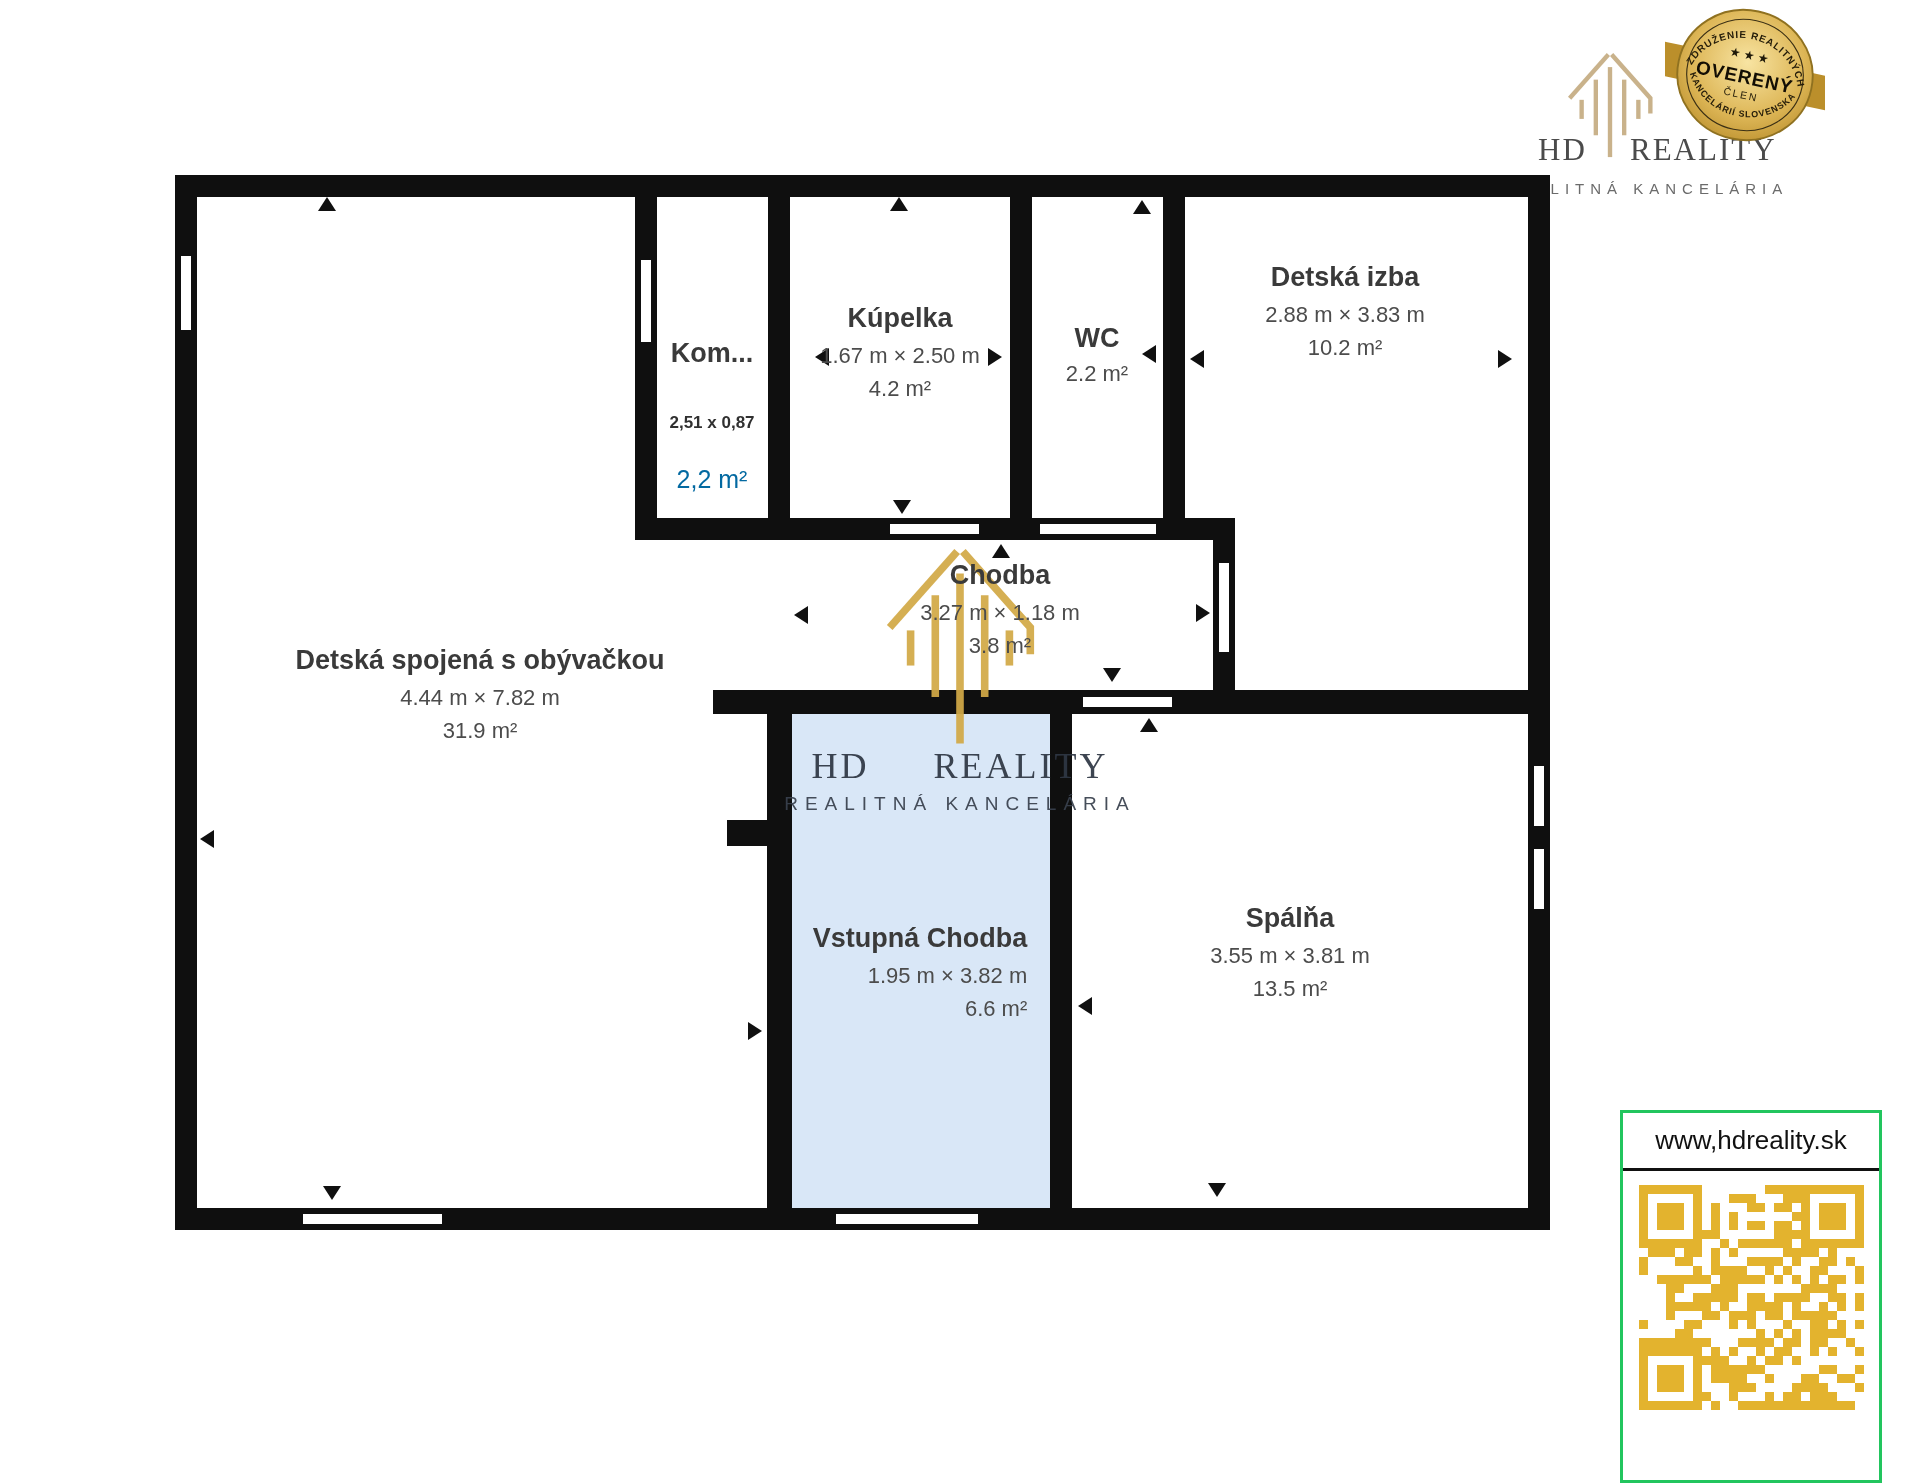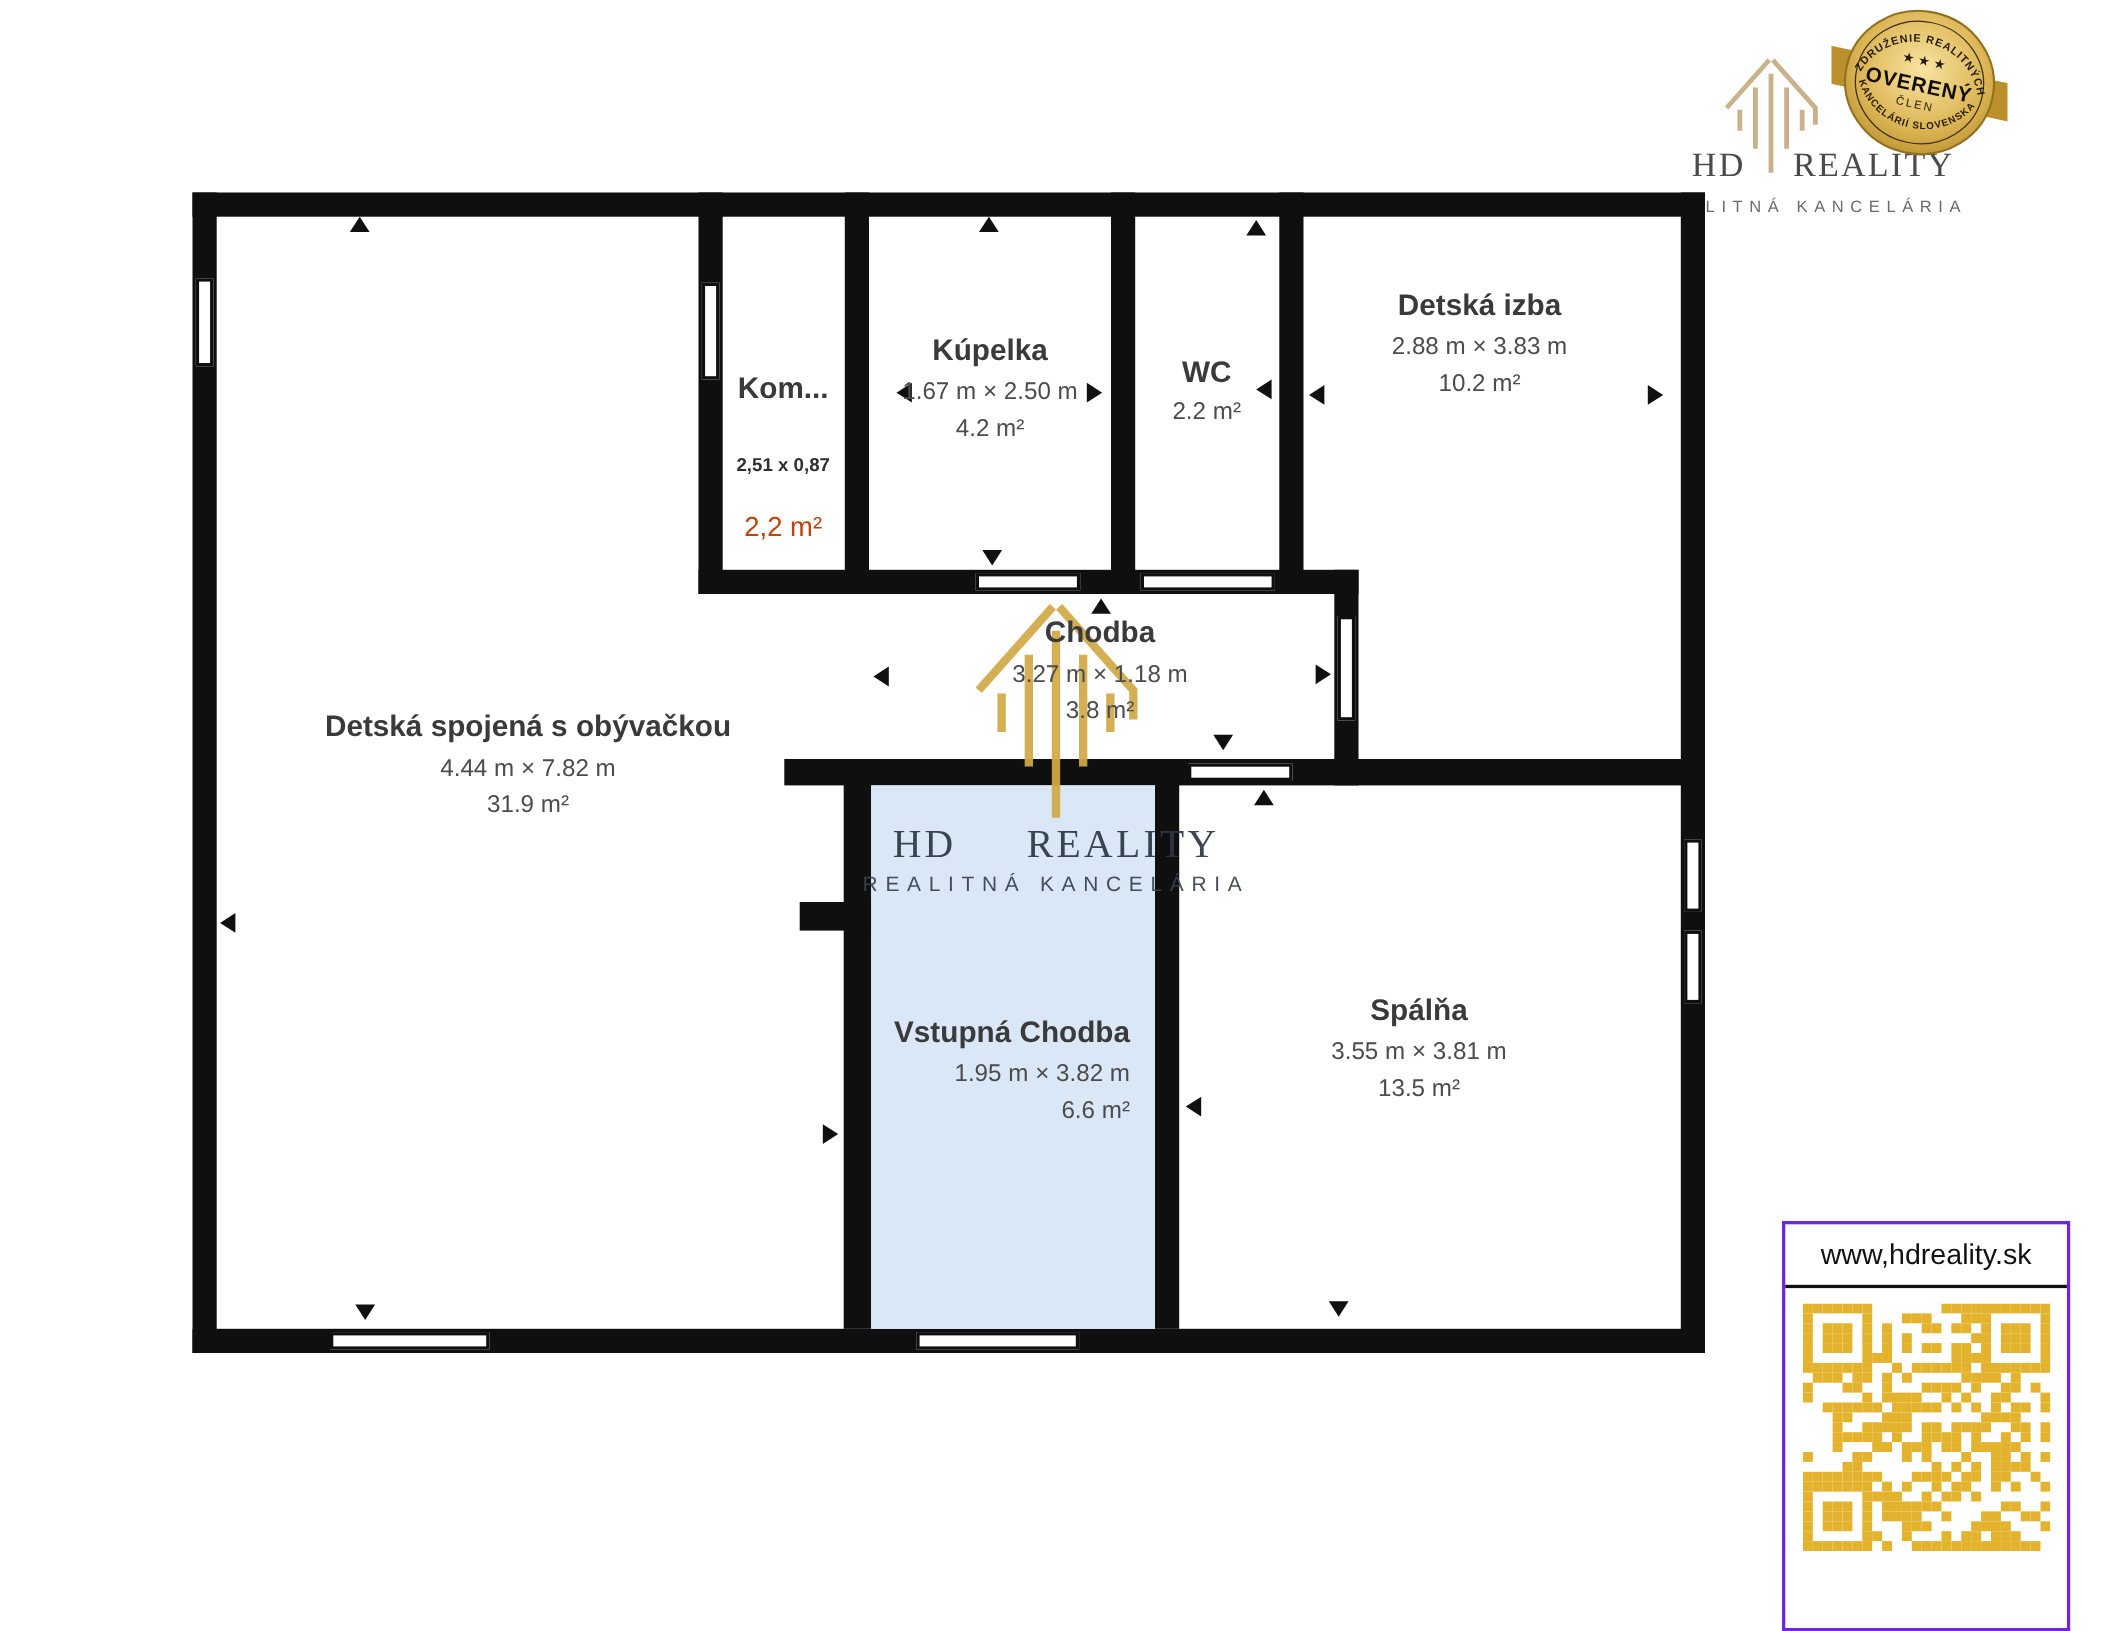--- a/index.html
+++ b/index.html
@@ -11,27 +11,27 @@
   .tri{position:absolute;width:0;height:0;}
   .tri-up{border-left:9px solid transparent;border-right:9px solid transparent;border-bottom:14px solid #101010;}
   .tri-down{border-left:9px solid transparent;border-right:9px solid transparent;border-top:14px solid #101010;}
   .tri-left{border-top:9px solid transparent;border-bottom:9px solid transparent;border-right:14px solid #101010;}
   .tri-right{border-top:9px solid transparent;border-bottom:9px solid transparent;border-left:14px solid #101010;}
   .room-label{position:absolute;transform:translateX(-50%);text-align:center;white-space:nowrap;z-index:30;}
   .room-name{font-weight:bold;font-size:27px;color:#3a3a3a;}
   .room-dims{font-size:22px;color:#4c4c4c;margin-top:9px;}
   .room-area{font-size:22px;color:#4c4c4c;margin-top:7px;}
   .kom-dims{font-size:17px;font-weight:bold;color:#303030;margin-top:44px;}
-  .kom-area{font-size:25px;color:#c2410c;margin-top:32px;}
+  .kom-area{font-size:25px;color:#0369a1;margin-top:32px;}
   .page-title{position:absolute;left:223px;top:68px;font-size:34px;font-weight:bold;color:#bc992c;letter-spacing:0.5px;}
   .logo-hd{font-family:"Liberation Serif", serif;font-size:31px;color:#4b4b4b;letter-spacing:2px;}
   .logo-sub{font-family:"Liberation Sans", sans-serif;font-size:15px;color:#6b6b6b;letter-spacing:6px;}
   .wm-hd{font-family:"Liberation Serif", serif;font-size:36px;color:#2f3744;letter-spacing:3px;}
   .wm-sub{font-family:"Liberation Sans", sans-serif;font-size:19px;color:#39414e;letter-spacing:7px;}
-  .qr-box{position:absolute;left:1620px;top:1110px;width:262px;height:373px;border:3px solid #6d28d9;
+  .qr-box{position:absolute;left:1620px;top:1110px;width:262px;height:373px;border:3px solid #22c55e;
           box-sizing:border-box;background:#fff;z-index:40;}
   .qr-caption{height:55px;border-bottom:3px solid #111;display:flex;align-items:center;justify-content:center;
           font-size:26px;color:#111;}
   .entry-room{position:absolute;left:792px;top:714px;width:258px;height:494px;z-index:1;}
   .watermark{position:absolute;left:780px;top:540px;width:360px;text-align:center;z-index:20;opacity:0.93;}
 </style>
 </head>
 <body>
 
 <div class="canvas">

